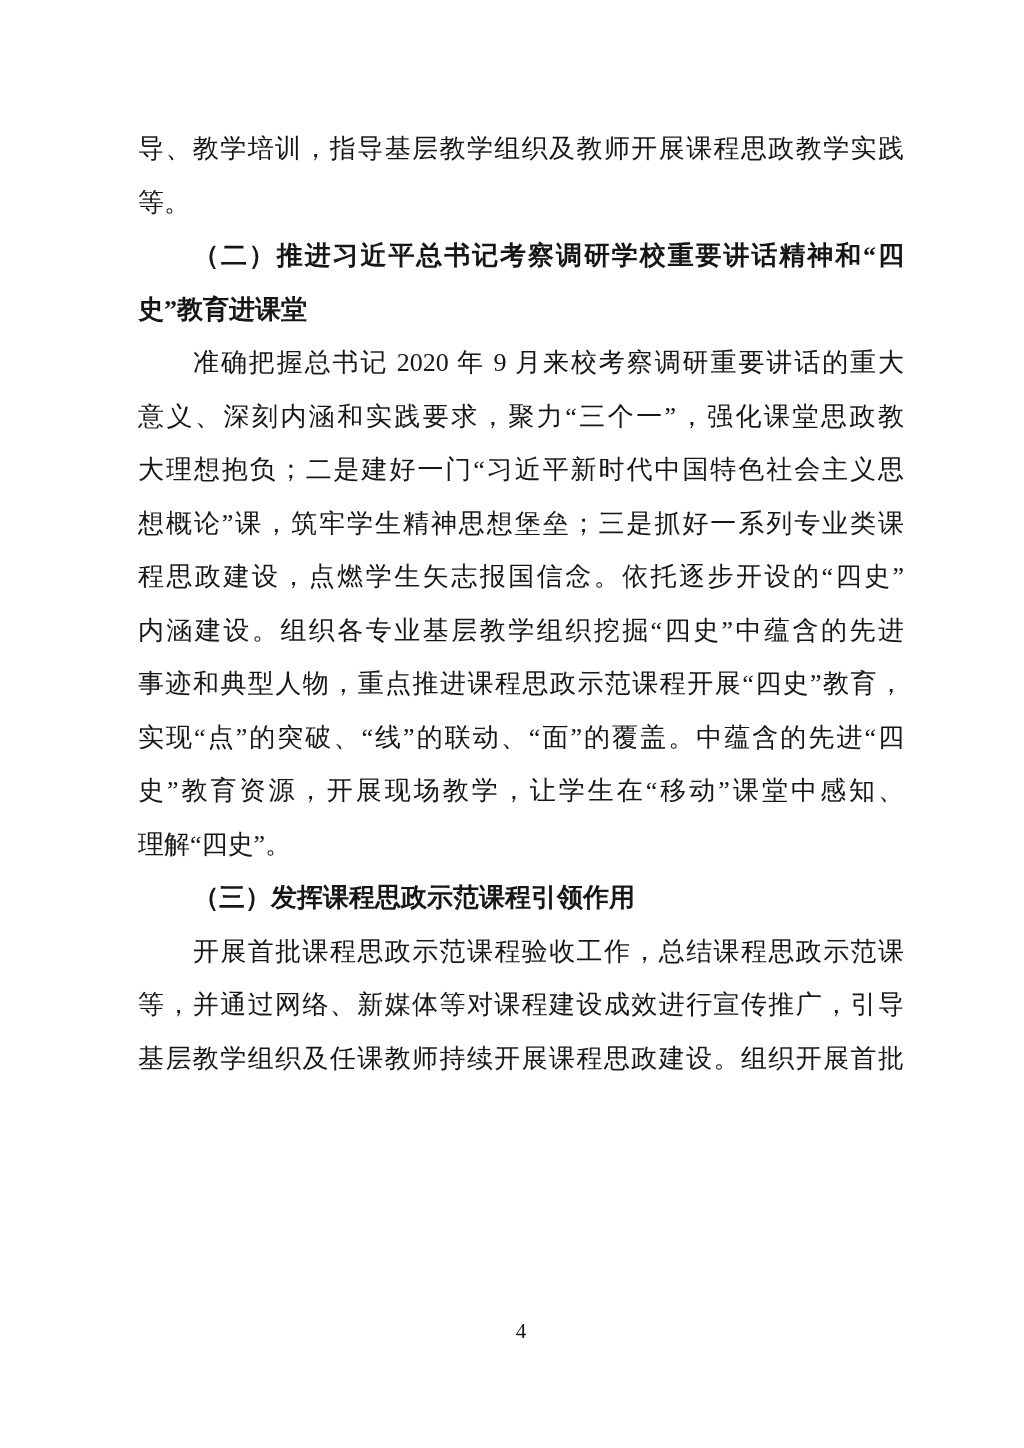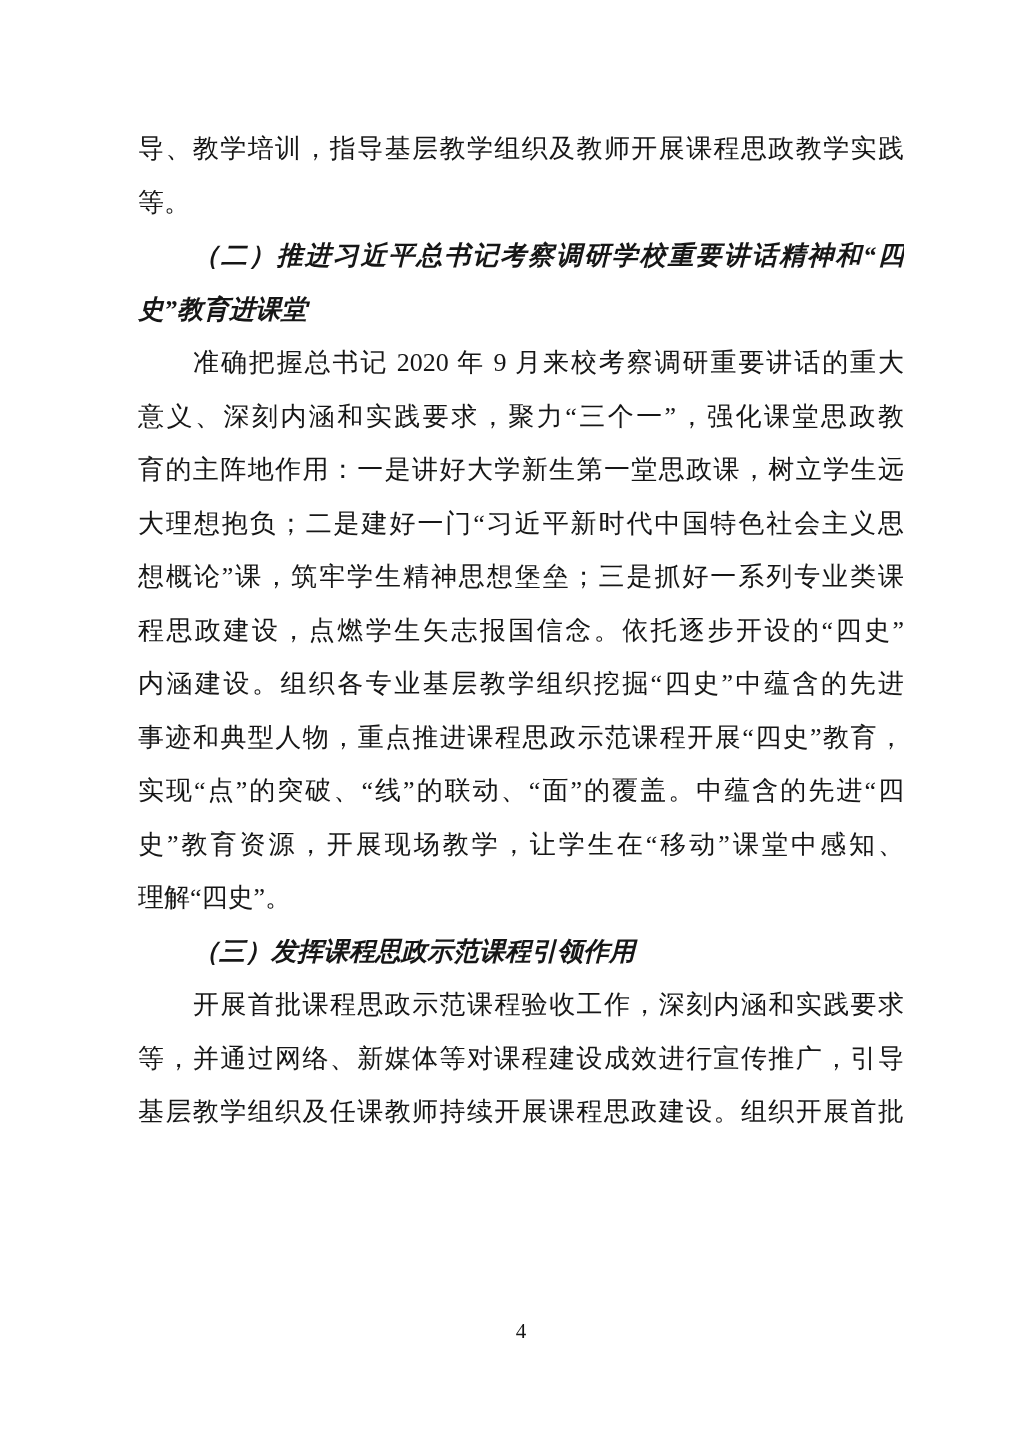--- a/index.html
+++ b/index.html
@@ -41,21 +41,20 @@
     text-justify: inter-ideograph;
   }
   .line.left {
     text-align: left;
   }
   .line.indent {
     text-indent: 55px;
   }
   .line.heading {
     font-weight: 700;
-    font-style: italic;
   }
   .page-number {
     position: absolute;
     left: 138px;
     top: 1316px;
     width: 766px;
     text-align: center;
     font-size: 21px;
     line-height: 30px;
     color: #161616;
@@ -65,28 +64,27 @@
 <body>
 
 <div class="page">
   <div class="text-column" id="lines-container">
       <div class="line justify">导、教学培训，指导基层教学组织及教师开展课程思政教学实践</div>
       <div class="line left">等。</div>
       <div class="line justify indent heading">（二）推进习近平总书记考察调研学校重要讲话精神和“四</div>
       <div class="line left heading">史”教育进课堂</div>
       <div class="line justify indent">准确把握总书记 2020 年 9 月来校考察调研重要讲话的重大</div>
       <div class="line justify">意义、深刻内涵和实践要求，聚力“三个一”，强化课堂思政教</div>
-      <div class="line justify">育的主阵地作用：一是讲好大学新生第一堂思政课，树立学生远</div>
       <div class="line justify">大理想抱负；二是建好一门“习近平新时代中国特色社会主义思</div>
       <div class="line justify">想概论”课，筑牢学生精神思想堡垒；三是抓好一系列专业类课</div>
       <div class="line justify">程思政建设，点燃学生矢志报国信念。依托逐步开设的“四史”</div>
       <div class="line justify">内涵建设。组织各专业基层教学组织挖掘“四史”中蕴含的先进</div>
       <div class="line justify">事迹和典型人物，重点推进课程思政示范课程开展“四史”教育，</div>
       <div class="line justify">实现“点”的突破、“线”的联动、“面”的覆盖。中蕴含的先进“四</div>
       <div class="line justify">史”教育资源，开展现场教学，让学生在“移动”课堂中感知、</div>
       <div class="line left">理解“四史”。</div>
       <div class="line left indent heading">（三）发挥课程思政示范课程引领作用</div>
-      <div class="line justify indent">开展首批课程思政示范课程验收工作，深刻内涵和实践要求</div>
+      <div class="line justify indent">开展首批课程思政示范课程验收工作，总结课程思政示范课</div>
       <div class="line justify">等，并通过网络、新媒体等对课程建设成效进行宣传推广，引导</div>
       <div class="line justify">基层教学组织及任课教师持续开展课程思政建设。组织开展首批</div>
     </div>
   <div class="page-number">4</div>
 </div>
 
 </body></html>

